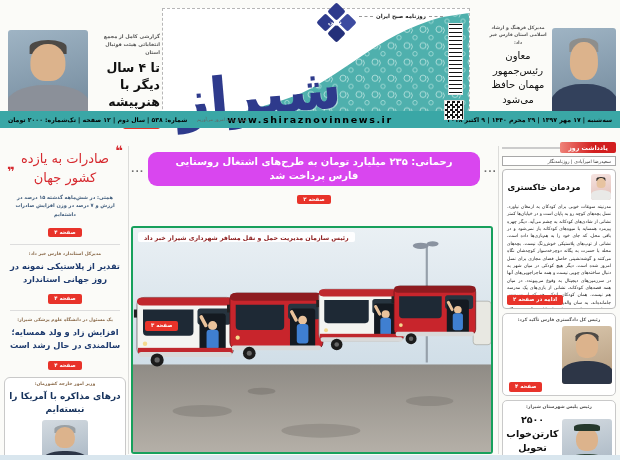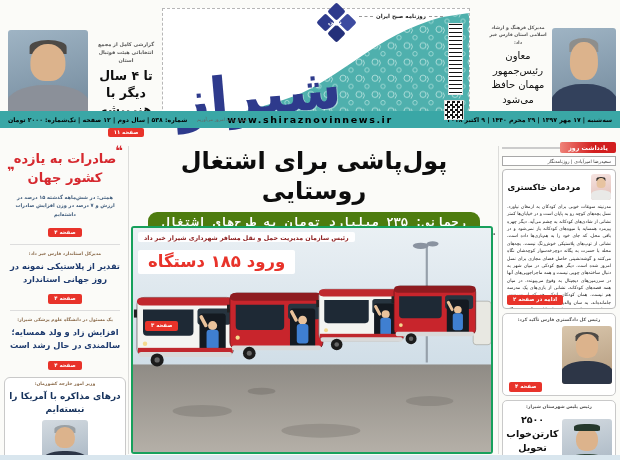--- a/index.html
+++ b/index.html
@@ -5,21 +5,21 @@
   html,body{margin:0;padding:0;}
   #page{position:relative;width:620px;height:460px;background:#fbfbf8;overflow:hidden;
         font-family:"DejaVu Sans",sans-serif;direction:rtl;}
   .ltr{direction:ltr;}
   
   .tag{display:inline-block;background:#e8332a;color:#fff;font-size:5.4px;font-weight:bold;
        padding:1px 6px 1.5px;border-radius:2px;line-height:1.3;}
   
   .hl-story{position:absolute;left:6px;top:24px;width:154px;height:100px;}
   .hl-story .photo{position:absolute;left:2px;top:6px;width:80px;height:92px;}
-  .hl-text{position:absolute;right:0;top:16px;width:68px;text-align:center;}
+  .hl-text{position:absolute;right:0;top:8px;width:68px;}
   .kicker-sm{font-size:5px;font-weight:bold;color:#555;line-height:1.6;}
   .hl-text h2{margin:4px 0 0;font-size:12.5px;font-weight:900;color:#101010;line-height:1.35;}
   .hl-text .tag{margin-top:4px;}
   .masthead{position:absolute;left:162px;top:8px;width:306px;height:114px;border:1px dashed #b7b7b7;
             background:#fff;}
   .swoosh{position:absolute;inset:0;width:100%;height:100%;}
   .logo{position:absolute;left:14px;bottom:0px;font-size:56px;font-weight:bold;color:#2e3a8c;
         transform:rotate(-5deg);line-height:1;text-shadow:1px 1px 0 rgba(255,255,255,.4);}
   .stamp{position:absolute;left:156px;top:-4px;width:36px;height:36px;z-index:3;}
   .stamp i{position:absolute;width:13px;height:13px;background:#2e3a8c;border-radius:2px;transform:rotate(45deg);}
@@ -48,41 +48,41 @@
                  font-weight:bold;letter-spacing:1.6px;}
   .infobar .date{position:absolute;right:8px;top:4.5px;font-size:6.2px;font-weight:bold;direction:rtl;}
   
   .vsep{position:absolute;top:146px;height:308px;width:1px;background:#dcdcda;}
   .footer-strip{position:absolute;left:0;bottom:0;width:620px;height:5px;background:#d9e6ee;}
   
   .colL{position:absolute;left:4px;top:146px;width:122px;}
   .sL1{position:relative;text-align:center;padding-top:4px;}
   .quote{position:absolute;top:-3px;color:#d6292f;font-size:13px;font-weight:bold;}
   .quote.qr{right:3px;} .quote.ql{left:3px;top:18px;}
-  .sL1 h2{margin:0;font-size:13px;font-weight:700;color:#d6292f;line-height:1.45;}
+  .sL1 h2{margin:0;font-size:13px;font-weight:400;color:#d6292f;line-height:1.45;}
   .sL1 .sub{margin-top:5px;padding:0 7px;font-size:5px;font-weight:bold;color:#3d5a7a;line-height:1.75;}
   .sL1 .tag{margin-top:4px;}
   .divL{border-top:1px solid #ddd;margin:6px 6px;}
   .sL-min{text-align:center;}
   .sL-min h3{margin:2px 0 0;font-size:8.3px;font-weight:900;color:#1d3a6e;line-height:1.55;}
   .sL-min .tag{margin-top:3px;}
   .kicker-xs{font-size:4.5px;font-weight:bold;color:#8a6a4a;line-height:1.5;}
   .cardL{position:relative;border:1px solid #c9c9c9;border-radius:6px;background:#fff;
          margin-top:6px;padding:3px 3px 12px;text-align:center;}
   .cardL .row{display:flex;align-items:center;gap:3px;margin-top:2px;flex-direction:column;}
   .cardL .photo{width:46px;height:52px;flex:none;order:2;}
   .cardL h3{flex:1;margin:0;font-size:9px;font-weight:900;color:#16325c;line-height:1.5;order:1;}
   .cardL .tag{position:absolute;left:6px;bottom:3px;}
   
   .lead{position:absolute;left:131px;top:146px;width:366px;text-align:center;}
   .lead h1{margin:0;font-size:24px;font-weight:900;color:#0d0d0d;line-height:1.25;}
   .subrow{margin-top:6px;display:flex;align-items:center;justify-content:center;gap:4px;}
   .subrow .dots{color:#6e6e6e;font-weight:bold;font-size:9px;letter-spacing:1px;}
-  .pill{background:#4d7c0f;color:#fff;font-size:12px;font-weight:bold;padding:2.5px 12px 3px;
-        border-radius:9px;line-height:1.4;font-family:Liberation Mono, monospace;}
+  .pill{background:#d946ef;color:#fff;font-size:10px;font-weight:bold;padding:2.5px 12px 3px;
+        border-radius:9px;line-height:1.4;}
   .lead .tag{margin-top:5px;}
   .photoframe{position:absolute;left:131px;top:226px;width:362px;height:228px;border:2.5px solid #17a05c;
               border-radius:3px;background:#cfdde8;overflow:hidden;box-sizing:border-box;}
   .photoframe svg{position:absolute;inset:0;}
   .pk{position:absolute;left:5px;top:4px;z-index:2;background:rgba(255,255,255,.93);padding:1.5px 6px;
       font-size:6.3px;font-weight:bold;color:#8b1a1a;border-radius:2px;}
   .pbox{position:absolute;left:5px;z-index:2;background:#fff;padding:2px 10px 3px;border-radius:2px;
         font-size:16.5px;font-weight:900;color:#e8332a;white-space:nowrap;}
   .pbox.b1{top:22px;} .pbox.b2{top:55px;}
   .ptag{position:absolute;left:12px;top:93px;z-index:2;}
@@ -222,21 +222,20 @@
             <i class="head"></i>
             <i class="torso"></i>
         </div>
       </div>
       <span class="tag">صفحه ۲</span>
     </div>
 
   </div>
 
   <div class="lead">
-    <h1>پول‌پاشی برای اشتغال روستایی</h1>
     <div class="subrow">
       <span class="dots">...</span>
       <span class="pill">رحمانی: ۲۳۵ میلیارد تومان به طرح‌های اشتغال روستایی فارس پرداخت شد</span>
       <span class="dots">...</span>
     </div>
     <span class="tag">صفحه ۲</span>
   </div>
 
   <div class="photoframe">
     <svg viewBox="0 0 362 228" preserveAspectRatio="none">
@@ -290,21 +289,20 @@
       <rect x="296" y="18" width="2.2" height="118" fill="#96a0aa"></rect>
       <ellipse cx="291" cy="18" rx="8" ry="3.2" fill="#8a93a0"></ellipse>
       <ellipse cx="303" cy="16" rx="6" ry="2.6" fill="#8a93a0"></ellipse>
       <rect x="344" y="74" width="18" height="44" rx="3" fill="#e8e8e2" stroke="#9a9a94" stroke-width="0.6"></rect>
       <use href="#busW" transform="translate(4,60) scale(1.02)"></use>
       <use href="#busR" transform="translate(98,56) scale(0.98)"></use>
       <use href="#busW" transform="translate(188,53) scale(0.90)"></use>
       <use href="#busR" transform="translate(264,50) scale(0.86)"></use>
     </svg>
     <div class="pk">رئیس سازمان مدیریت حمل و نقل مسافر شهرداری شیراز خبر داد</div>
-    <div class="pbox b1">ورود ۱۸۵ دستگاه</div>
     <span class="tag ptag">صفحه ۳</span>
   </div>
 
   <div class="colR">
     <div class="ribbon">
       <span class="line"></span>
       <span class="red">یادداشت روز</span>
     </div>
     <div class="byline">سعیدرضا امیرآبادی | روزنامه‌نگار</div>
     <div class="notebox">

